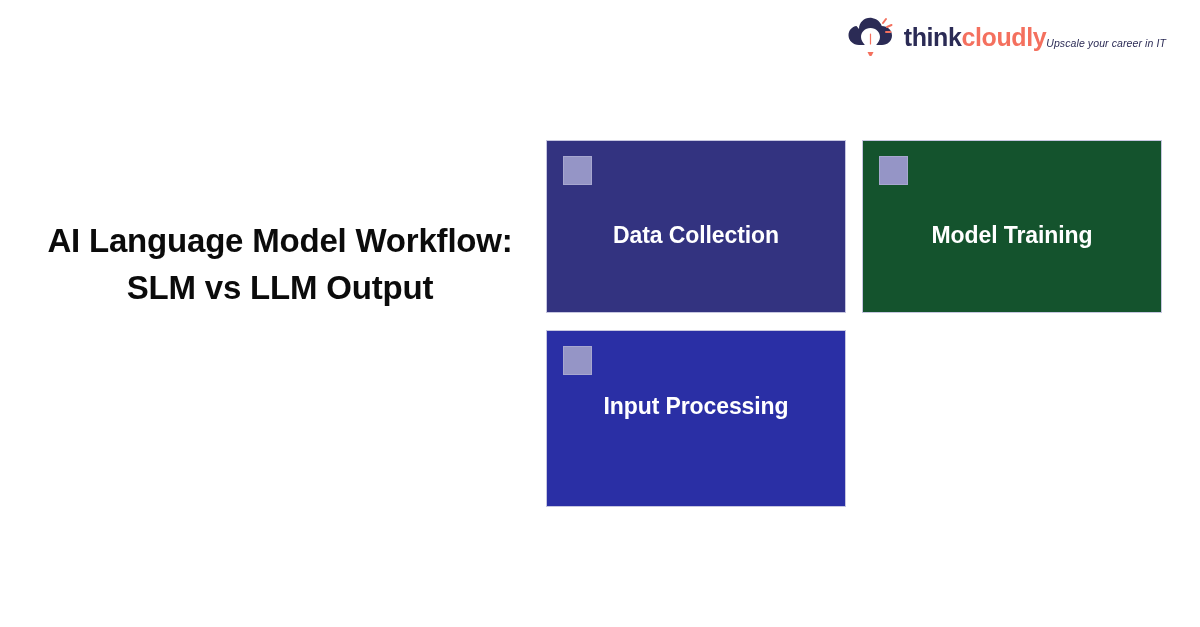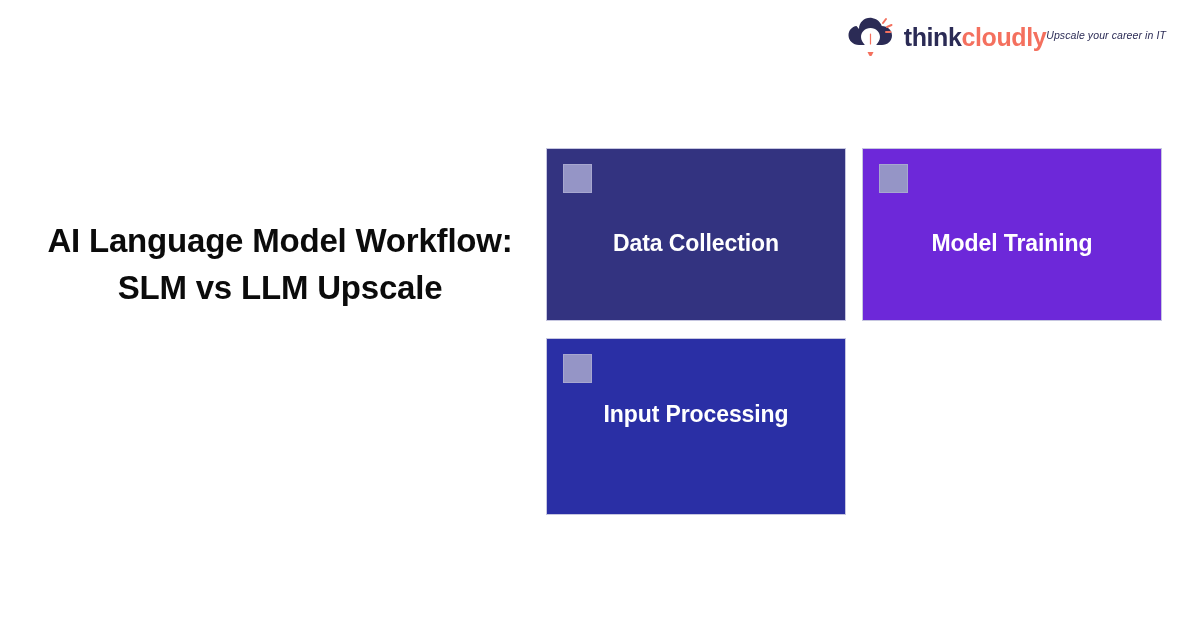--- a/index.html
+++ b/index.html
@@ -45,21 +45,21 @@
     letter-spacing: -0.4px;
     white-space: nowrap;
   }
   .logo-word-think { color: #2b2b55; }
   .logo-word-cloudly { color: #f4705e; }
   .logo-tagline {
     font-size: 10.5px;
     font-style: italic;
     color: #2b2b55;
     letter-spacing: 0.1px;
-    margin-top: 4px;
+    margin-top: 12px;
     white-space: nowrap;
   }
 
   
   .headline {
     position: absolute;
     left: 26px;
     top: 218px;
     width: 508px;
     text-align: center;
@@ -68,21 +68,21 @@
     font-weight: bold;
     line-height: 1.42;
     letter-spacing: -0.2px;
   }
   .headline-line { display: block; }
 
   
   .card-grid {
     position: absolute;
     left: 546px;
-    top: 148px;
+    top: 140px;
     width: 616px;
     height: 279px;
     display: grid;
     grid-template-columns: 300px 300px;
     grid-template-rows: 173px 177px;
     column-gap: 16px;
     row-gap: 17px;
   }
   .card {
     position: relative;
@@ -138,31 +138,31 @@
     </svg>
   </div>
   <div class="logo-text-block">
     <div class="logo-wordmark"><span class="logo-word-think">think</span><span class="logo-word-cloudly">cloudly</span></div>
     <div class="logo-tagline">Upscale your career in IT</div>
   </div>
 </div>
 
 <div class="headline">
   <span class="headline-line">AI Language Model Workflow:</span>
-  <span class="headline-line">SLM vs LLM Upscale</span>
+  <span class="headline-line">SLM vs LLM Output</span>
 </div>
 
 <div class="card-grid">
 
   <div class="card card-row-1" style="background:#333380;">
     <span class="card-icon"></span>
     <span class="card-label">Data Collection</span>
   </div>
 
-  <div class="card card-row-1" style="background:#6d28d9;">
+  <div class="card card-row-1" style="background:#14532d;">
     <span class="card-icon"></span>
     <span class="card-label">Model Training</span>
   </div>
 
   <div class="card card-row-2" style="background:#2a2fa5;padding-left:15px;">
     <span class="card-icon"></span>
     <span class="card-label">Input Processing</span>
   </div>
 
 

